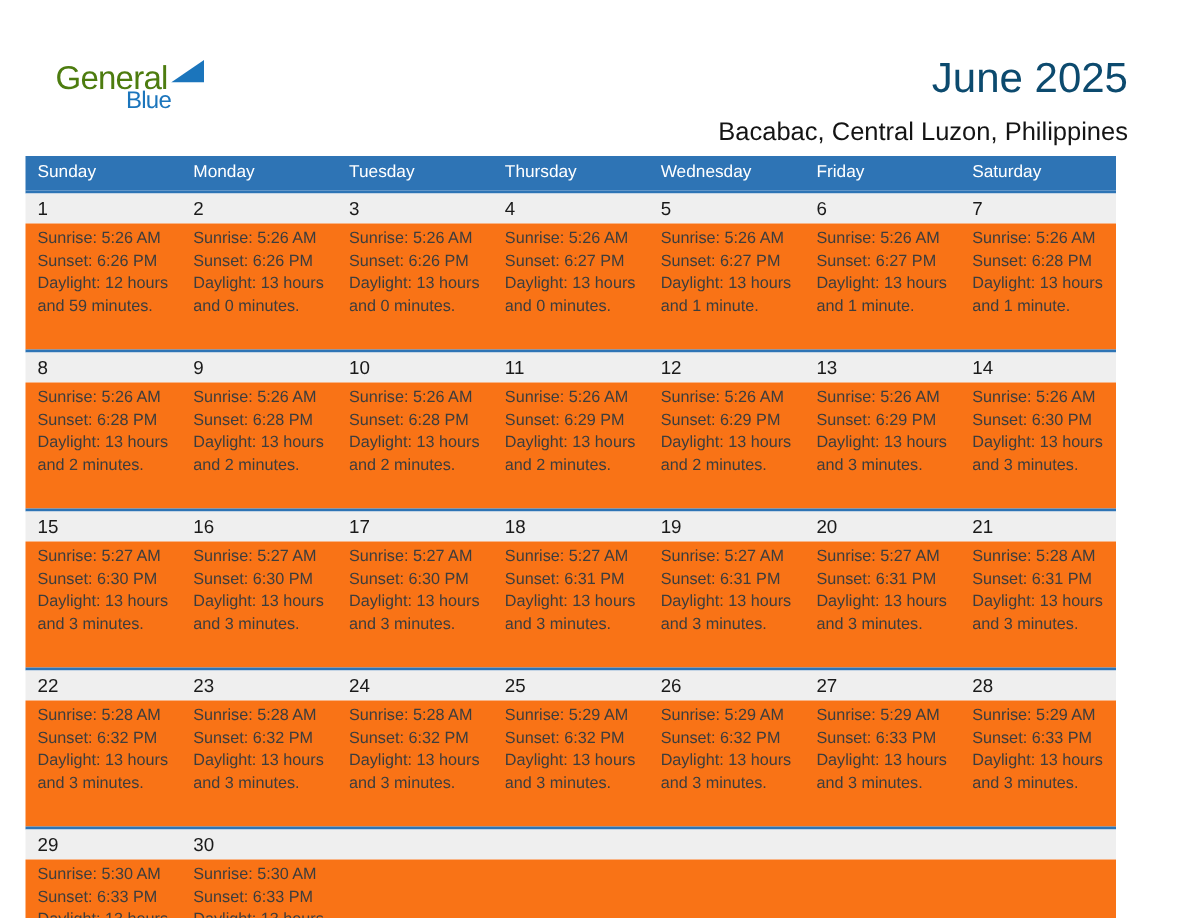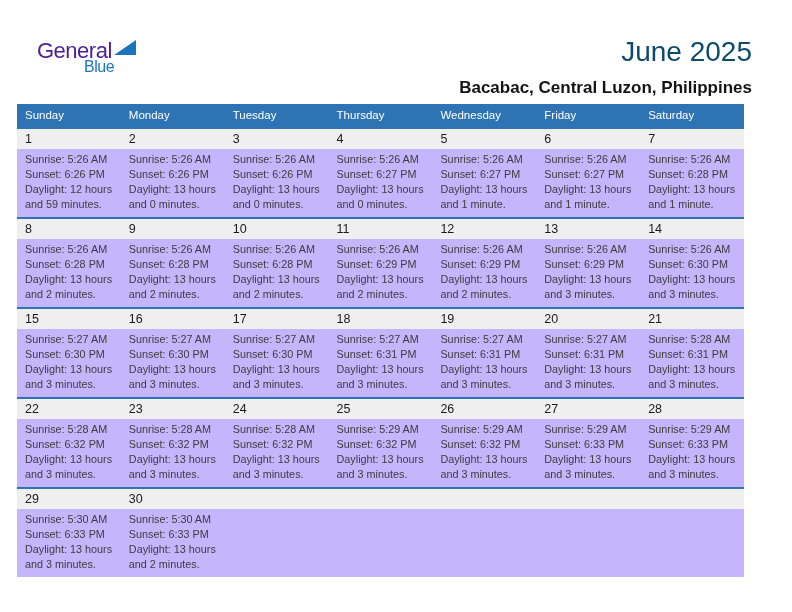--- a/index.html
+++ b/index.html
@@ -4,37 +4,37 @@
 <style>
   html,body { margin:0; padding:0; background:#ffffff; }
   .page {
     position:relative; width:792px; height:612px; background:#fff;
     font-family:"Liberation Sans", sans-serif; overflow:hidden;
   }
 
   
   .logo { position:absolute; left:37px; top:40px; width:110px; }
   .logo-line1 { display:flex; align-items:flex-end; }
-  .logo-general { font-size:22px; color:#4c1d95; letter-spacing:-0.5px; line-height:20px; }
+  .logo-general { font-size:22px; color:#4d7c0f; letter-spacing:-0.5px; line-height:20px; }
   .logo-tri { margin-left:2px; margin-bottom:2px; }
   .logo-blue { font-size:16px; color:var(--logo-blue); letter-spacing:-0.5px; margin-left:47px; margin-top:-4px; line-height:20px; }
 
   
   .title { position:absolute; top:36px; right:40px; font-size:28px; color:#0c4a6e; }
-  .subtitle { position:absolute; top:78px; right:40px; font-size:17px; font-weight:bold; color:#141414; }
+  .subtitle { position:absolute; top:78px; right:40px; font-size:17px; font-weight:normal; color:#141414; }
 
   
   .calendar { position:absolute; left:17px; top:104px; width:727px; }
   .grid7 { display:grid; grid-template-columns:repeat(7,1fr); }
   .cal-header { background:var(--header-blue); height:23px; }
   .hcell { color:#ffffff; font-size:11.5px; line-height:23px; padding-left:8px; overflow:hidden; }
   .week { border-top:2px solid var(--divider-blue); }
   .band { background:var(--day-band); height:20px; }
   .daynum { font-size:12.5px; line-height:20px; padding-left:8px; color:#1a1a1a; }
-  .details { height:68px; background:#c4b5fd; }
+  .details { height:84px; background:#f97316; }
   .cell { padding:3px 4px 0 8px; }
   .line { font-size:10.8px; line-height:15px; color:#3d3d3d; white-space:nowrap; overflow:hidden; }
 </style>
 </head>
 <body>
 
 <div class="page">
 
   <div class="logo">
     <div class="logo-line1">

